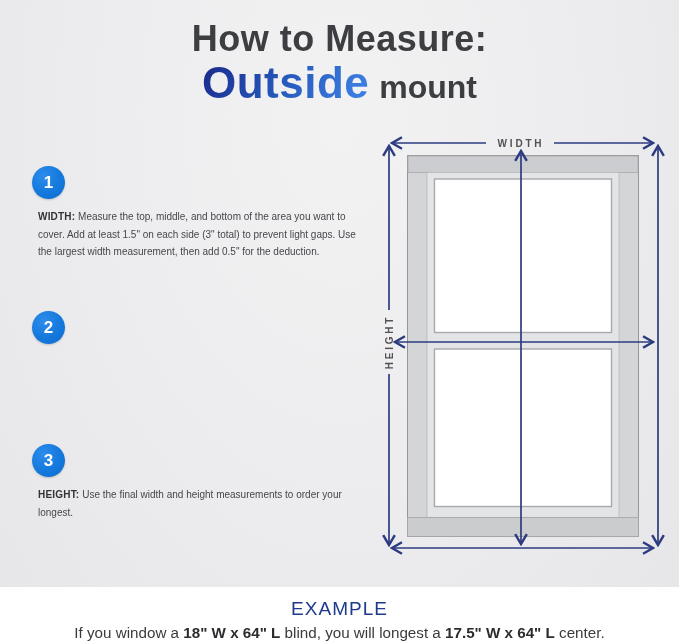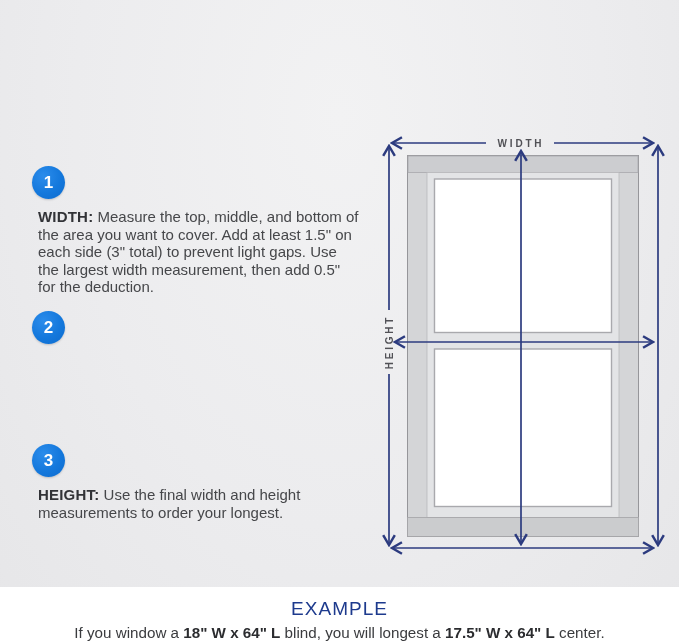--- a/index.html
+++ b/index.html
@@ -25,21 +25,21 @@
   .step-1{top:166px;}
   .step-2{top:311px;}
   .step-3{top:444px;}
   .badge{
     width:33px;height:33px;border-radius:50%;margin-left:4px;
     background:radial-gradient(circle at 35% 30%, #2b8ceb 0%, #1478dc 55%, #0d6bce 100%);
     color:#fff;font-weight:700;font-size:17px;
     display:flex;align-items:center;justify-content:center;
     box-shadow:0 1px 2px rgba(0,0,0,.18);
   }
-  .step p{margin:9px 8px 0 10px;font-size:15px;line-height:17.5px;color:#46474a;}
+  .step p{margin:9px 8px 0 10px;font-size:10px;line-height:17.5px;color:#46474a;}
   .step p strong{color:#323337;font-weight:700;letter-spacing:.2px;}
   
   .diagram{position:absolute;left:370px;top:128px;}
   .diagram text{
     font-family:"Liberation Sans",sans-serif;font-size:10px;font-weight:700;
     letter-spacing:2.8px;fill:#515156;
   }
   
   .example{
     position:absolute;left:0;bottom:0;width:100%;height:57px;background:#ffffff;
@@ -47,20 +47,26 @@
   }
   .example-heading{margin:4px;font-size:19px;font-weight:400;color:#1d3a8d;letter-spacing:1px;}
   .example-body{margin:3px 0 0;font-size:15.2px;color:#3a3b3e;}
   .example-body strong{color:#2b2c2f;font-weight:700;}
 </style>
 </head>
 <body>
 
 <div class="page">
 
+  <header class="title-block">
+    <h1 class="title-line1">How to Measure:</h1>
+    <div class="title-line2">
+      <span class="title-highlight">Outside</span><span class="title-rest">mount</span>
+    </div>
+  </header>
 
   <section>
     <div class="step step-1">
       <div class="badge">1</div>
       <p><strong>WIDTH:</strong> <span>Measure the top, middle, and bottom of the area you want to cover. Add at least 1.5" on each side (3" total) to prevent light gaps. Use the largest width measurement, then add 0.5" for the deduction.</span></p>
     </div>
     <div class="step step-2">
       <div class="badge">2</div>
     </div>
     <div class="step step-3">

